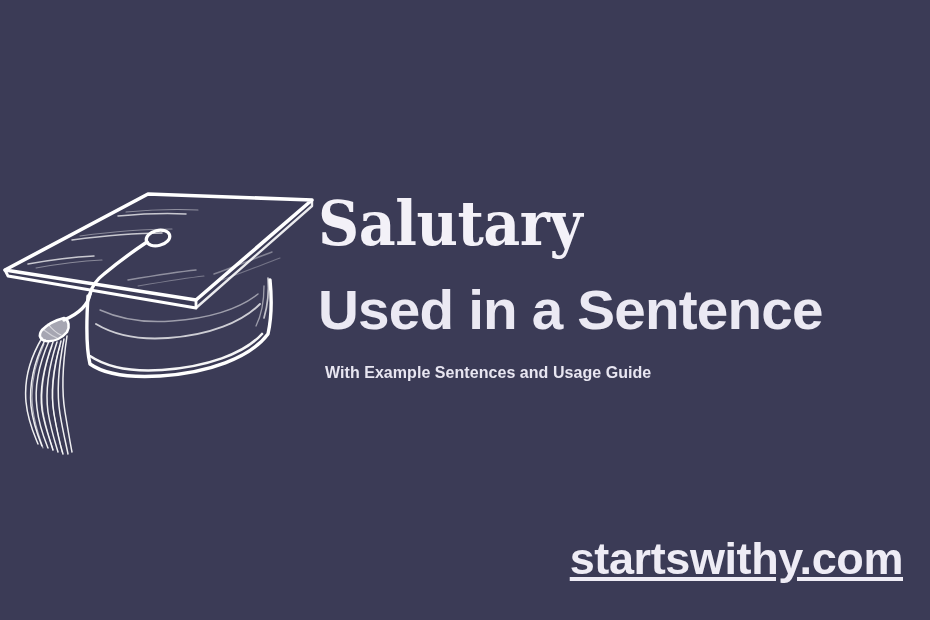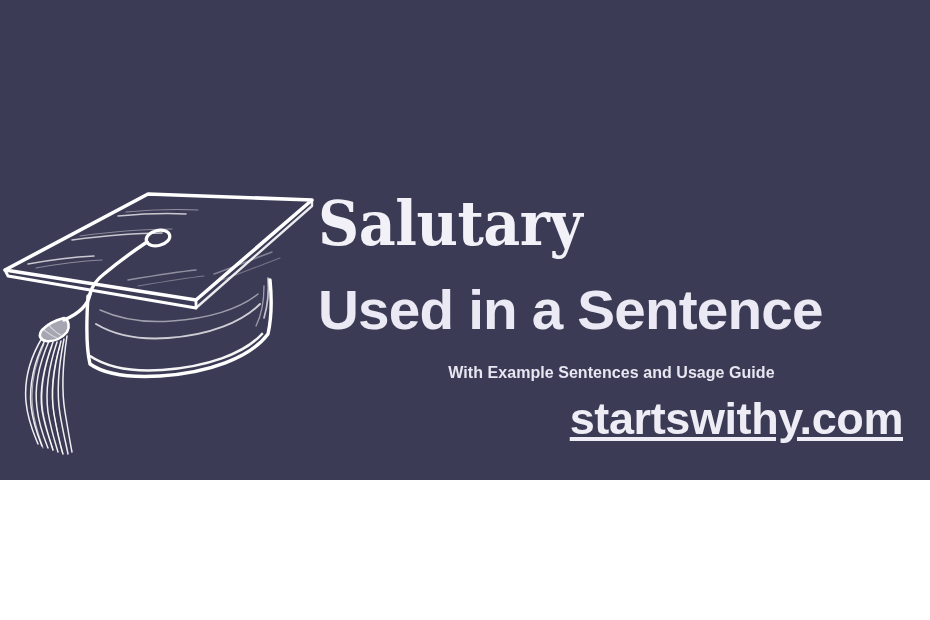--- a/index.html
+++ b/index.html
@@ -10,21 +10,21 @@
   body {
     width: 930px;
     height: 620px;
     overflow: hidden;
     font-family: "Liberation Sans", sans-serif;
   }
 
   #card {
     position: relative;
     width: 930px;
-    height: 480px;
+    height: 620px;
     background: #3b3b56;
     overflow: hidden;
   }
 
   
   #cap-illustration {
     position: absolute;
     left: 0px;
     top: 168px;
     width: 320px;
@@ -70,23 +70,22 @@
     transform-origin: left center;
   }
 
   #subtitle {
     font-family: "Liberation Sans", sans-serif;
     font-weight: 700;
     font-size: 16px;
     line-height: 22px;
     letter-spacing: 0.05px;
     color: #e8e6f1;
-    margin: 20px 0 0 1px;
+    margin: 20px 0 0 7px;
     white-space: nowrap;
-    text-align: center;
   }
 
   
   #brand {
     position: absolute;
     right: 27px;
     bottom: 35px;
     font-family: "Liberation Sans", sans-serif;
     font-weight: 700;
     font-size: 45px;

